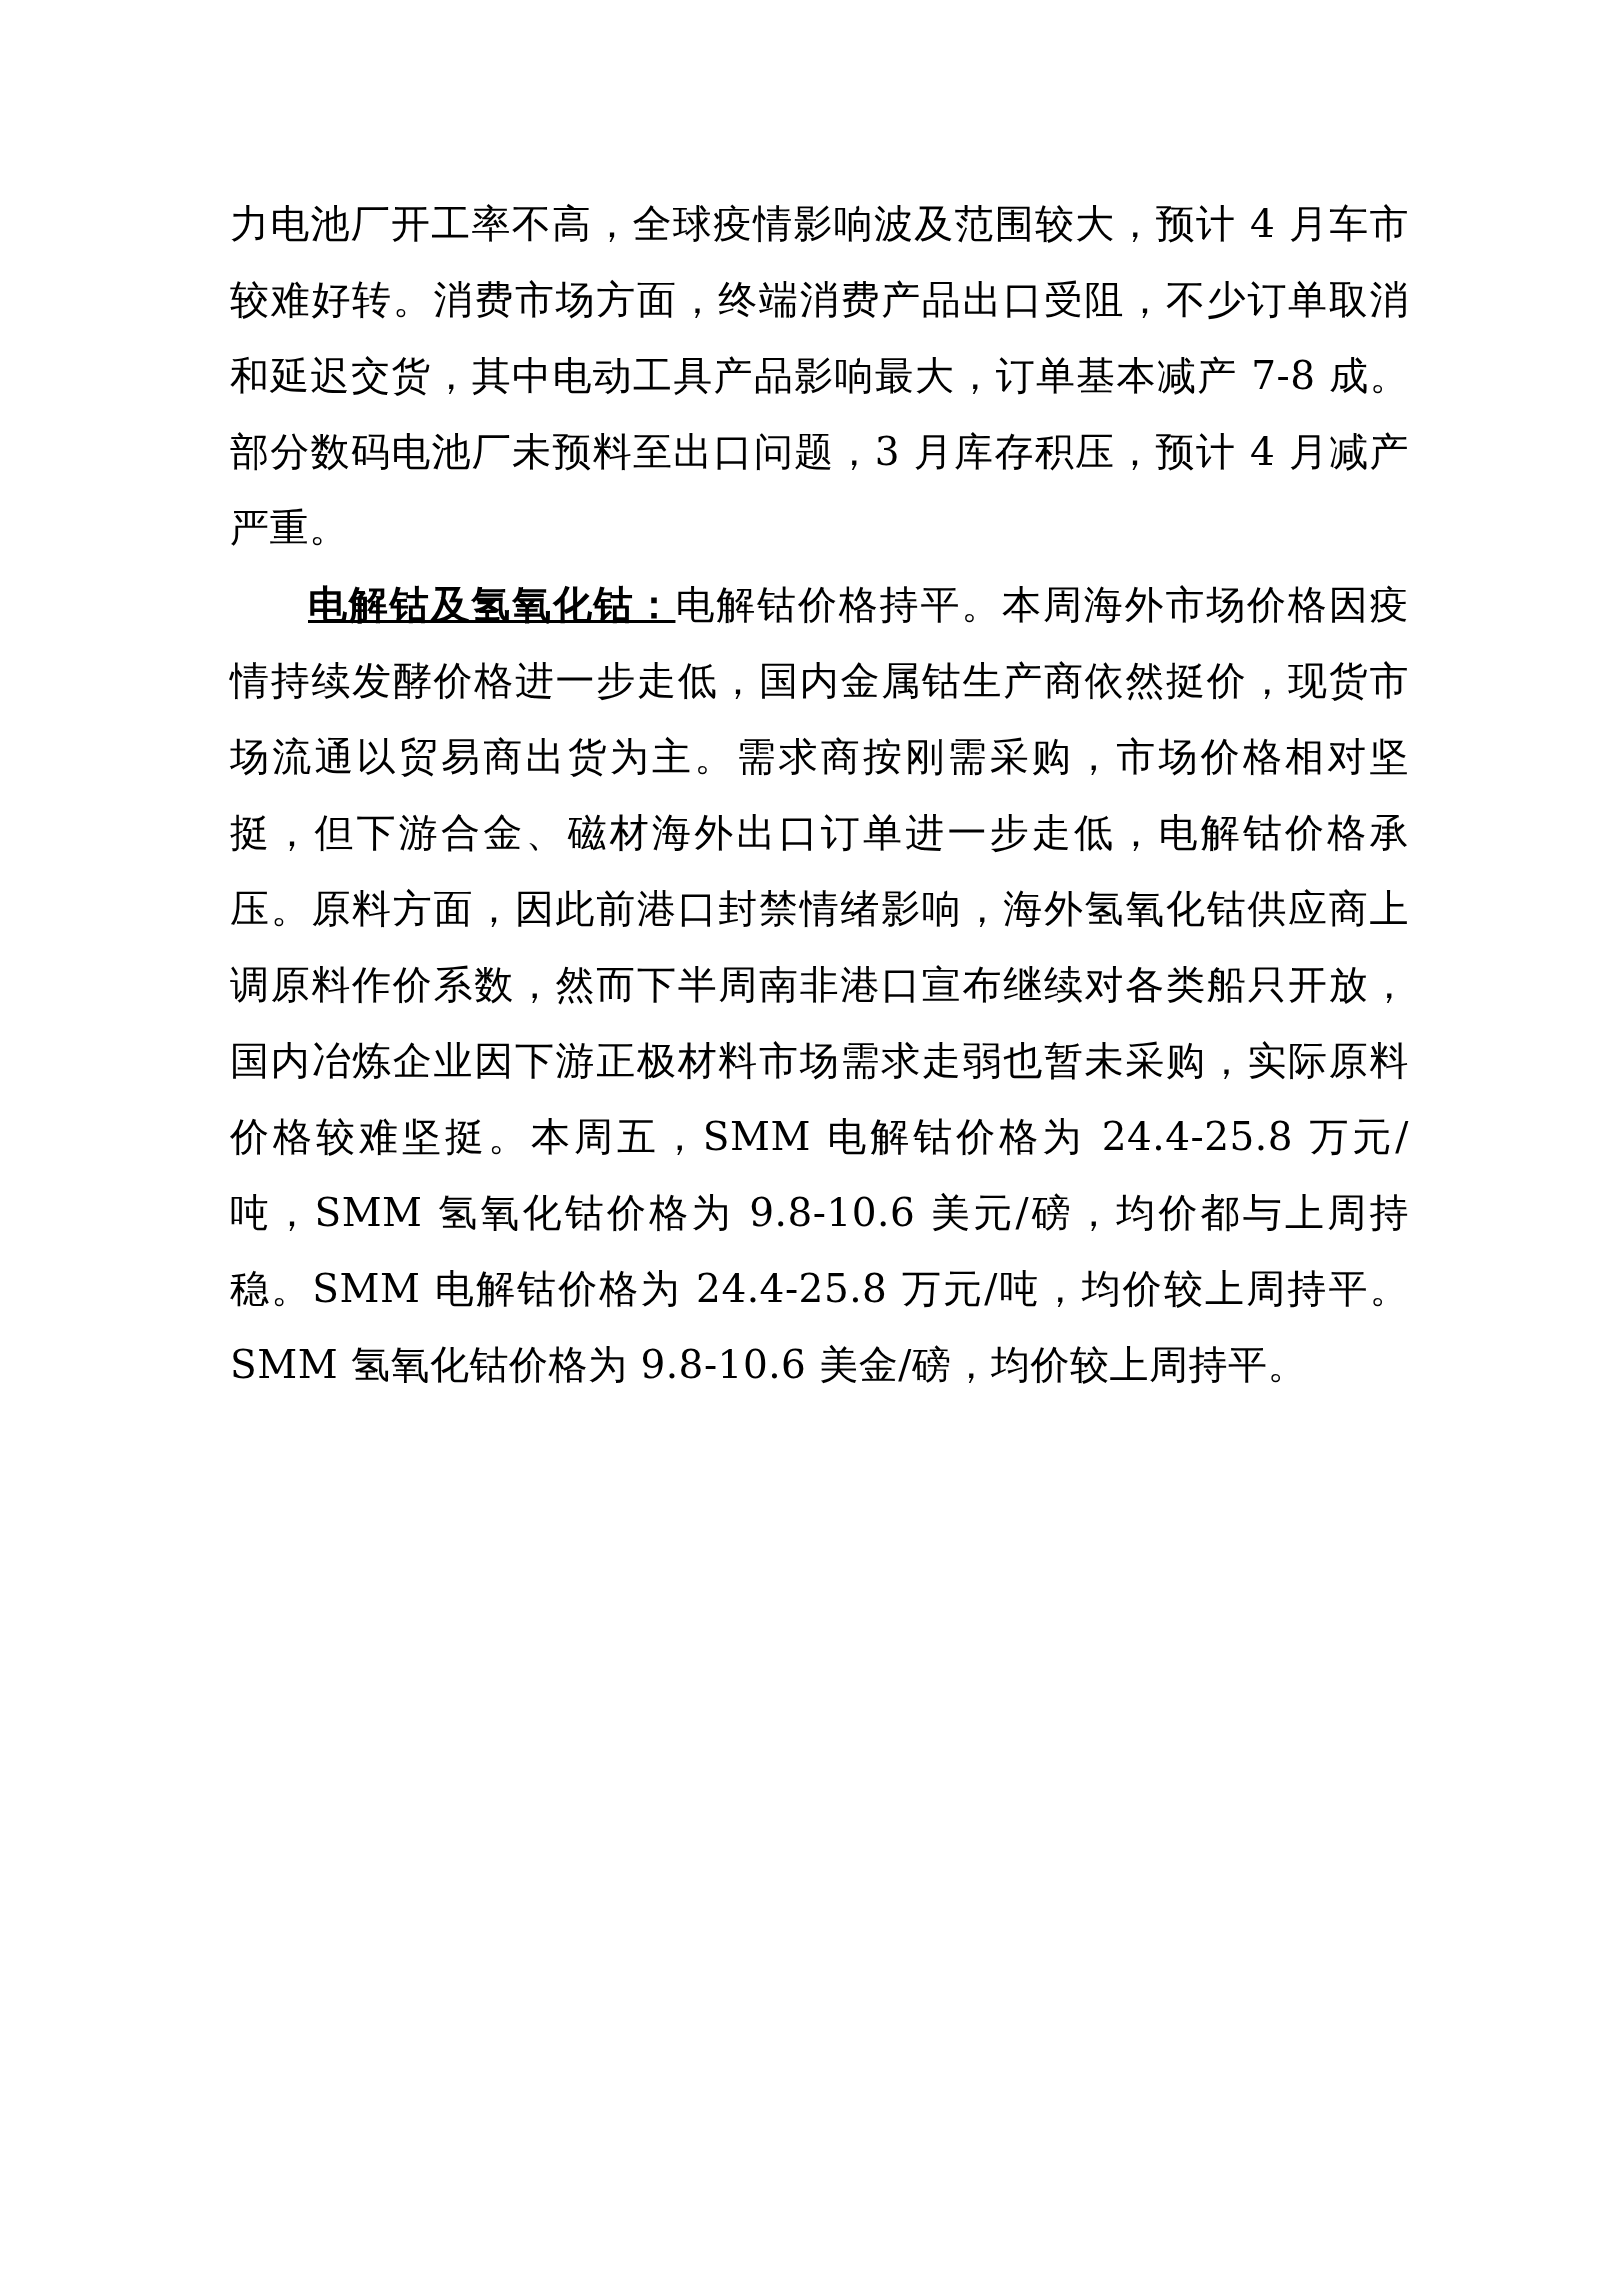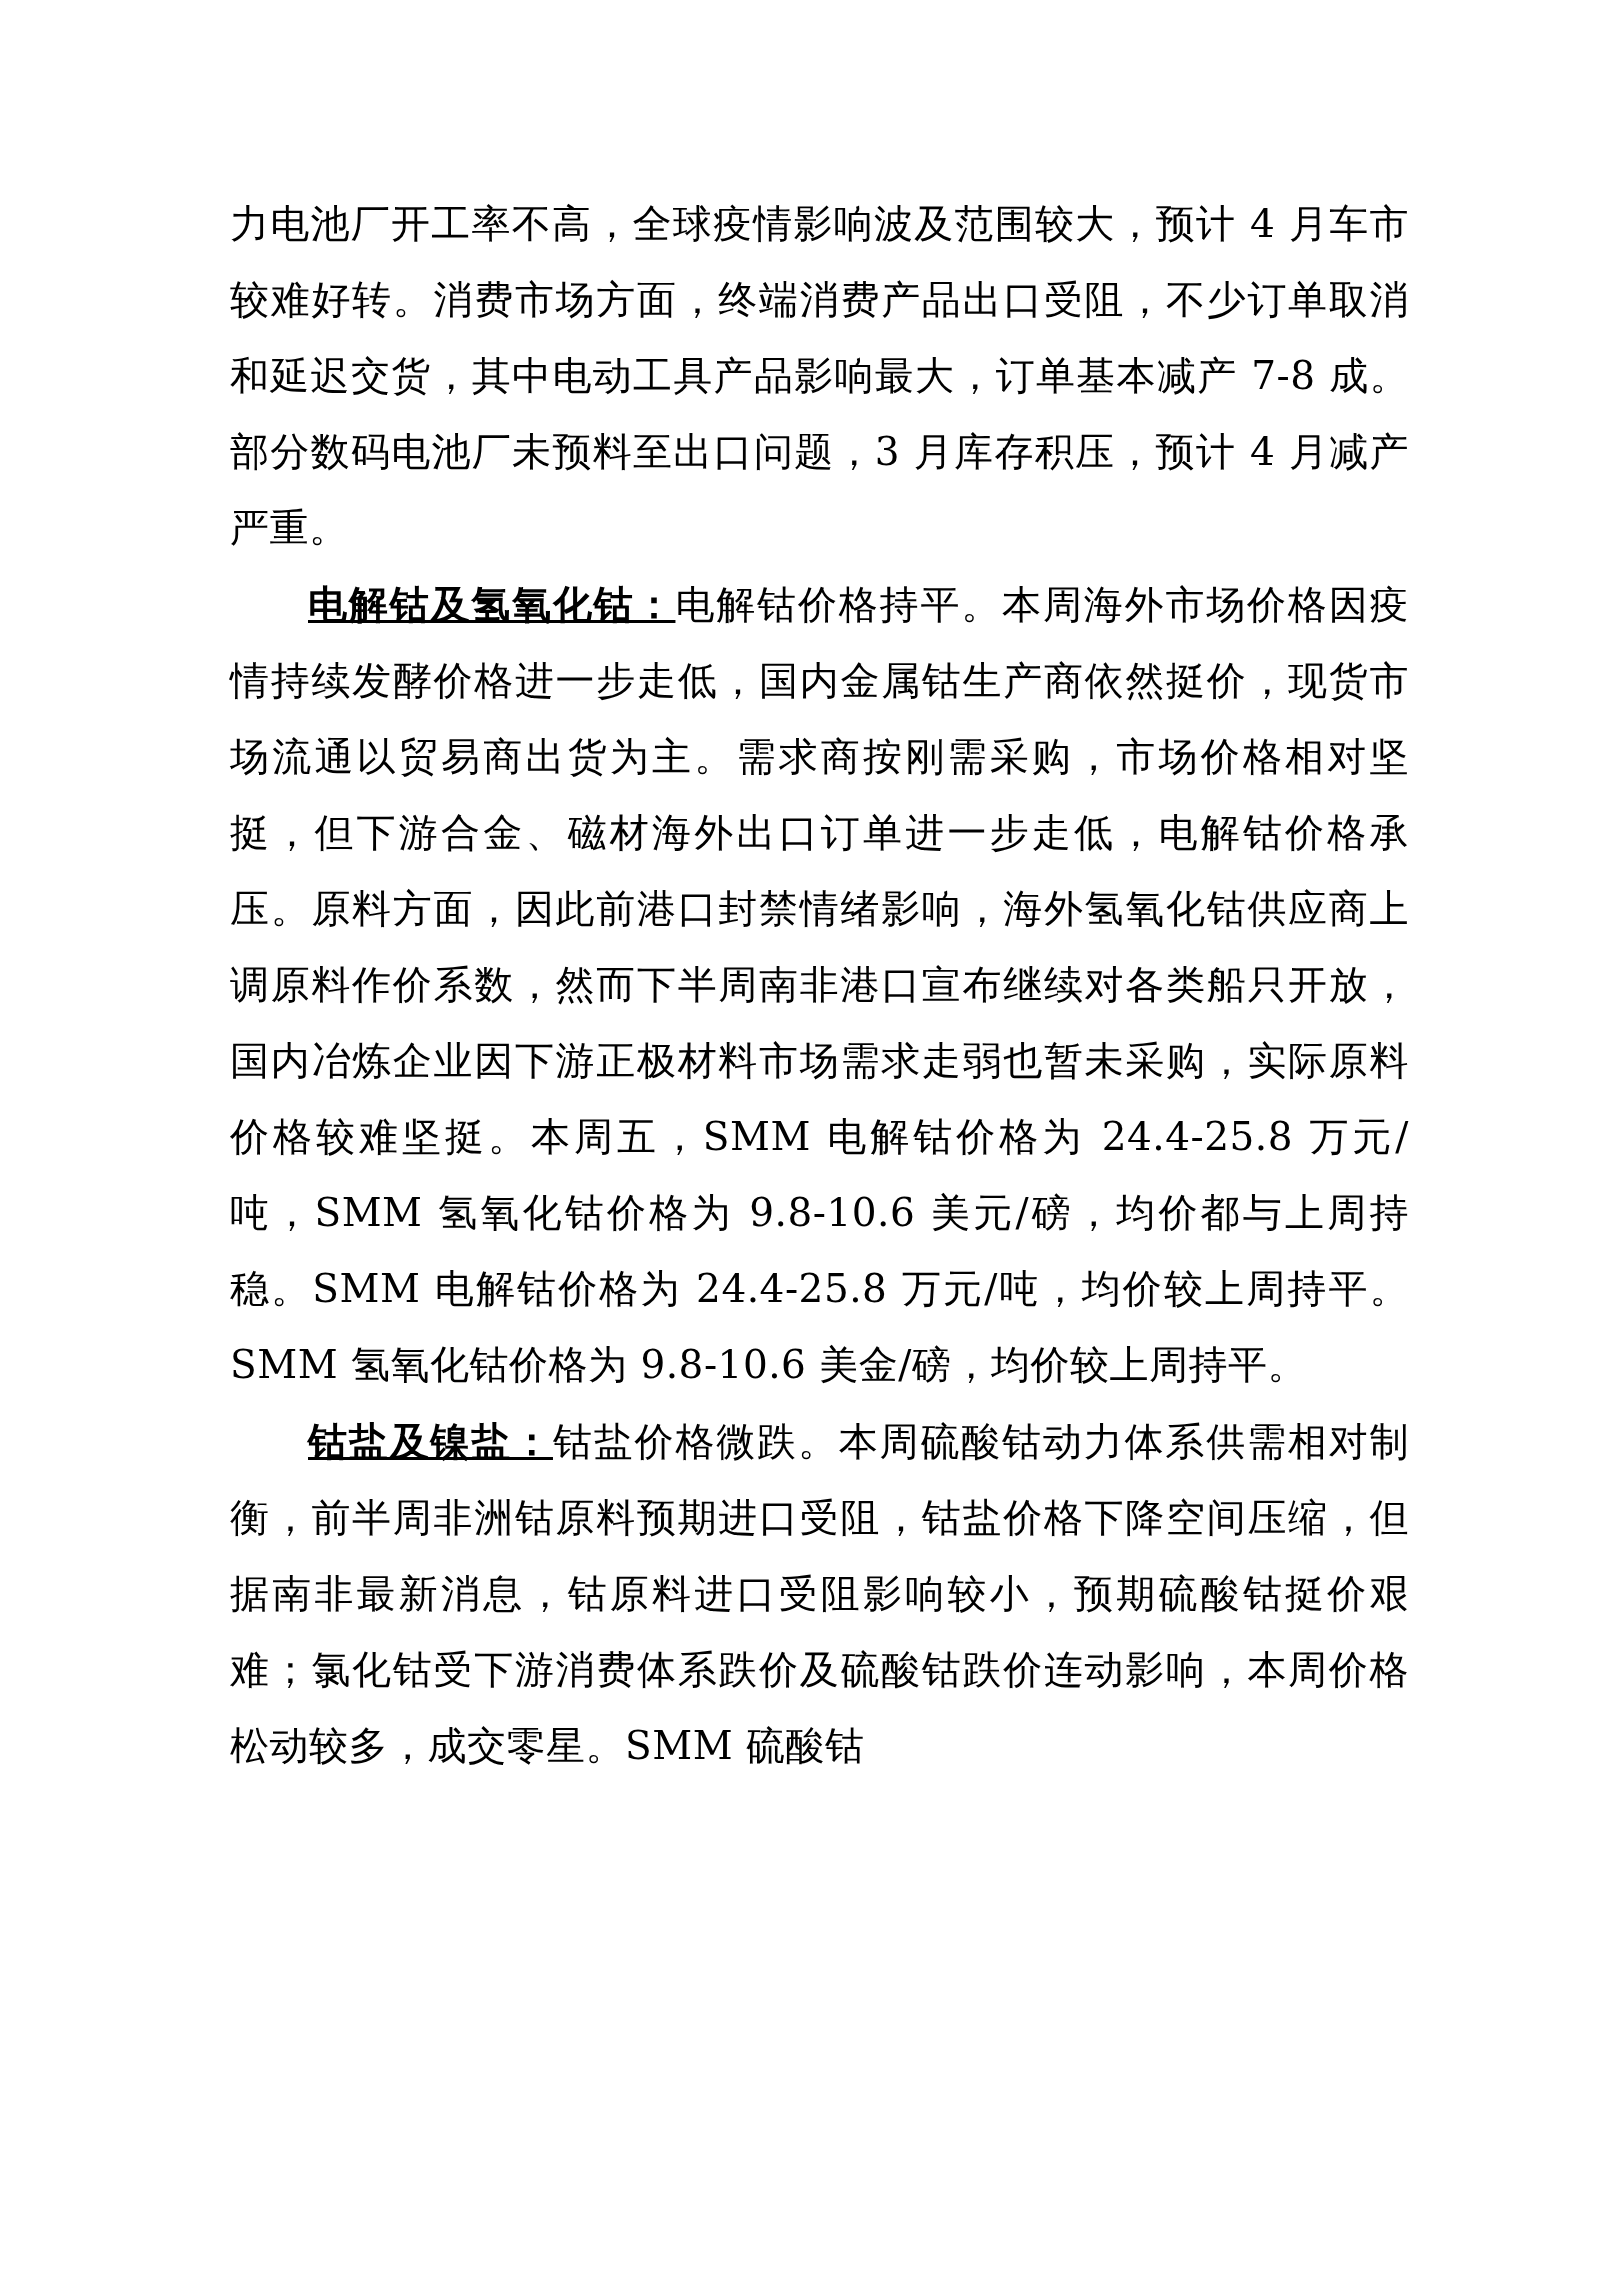--- a/index.html
+++ b/index.html
@@ -48,19 +48,16 @@
   <div class="doc-body">
 
     <p class="para">
       <span>力电池厂开工率不高，全球疫情影响波及范围较大，预计 4 月车市较难好转。消费市场方面，终端消费产品出口受阻，不少订单取消和延迟交货，其中电动工具产品影响最大，订单基本减产 7-8 成。部分数码电池厂未预料至出口问题，3 月库存积压，预计 4 月减产严重。</span>
     </p>
 
     <p class="para indent">
       <span class="lead">电解钴及氢氧化钴：</span><span>电解钴价格持平。本周海外市场价格因疫情持续发酵价格进一步走低，国内金属钴生产商依然挺价，现货市场流通以贸易商出货为主。需求商按刚需采购，市场价格相对坚挺，但下游合金、磁材海外出口订单进一步走低，电解钴价格承压。原料方面，因此前港口封禁情绪影响，海外氢氧化钴供应商上调原料作价系数，然而下半周南非港口宣布继续对各类船只开放，国内冶炼企业因下游正极材料市场需求走弱也暂未采购，实际原料价格较难坚挺。本周五，SMM 电解钴价格为 24.4-25.8 万元/吨，SMM 氢氧化钴价格为 9.8-10.6 美元/磅，均价都与上周持稳。SMM 电解钴价格为 24.4-25.8 万元/吨，均价较上周持平。SMM 氢氧化钴价格为 9.8-10.6 美金/磅，均价较上周持平。</span>
     </p>
 
-    <p class="para indent">
-      <span class="lead">钴盐及镍盐：</span><span>钴盐价格微跌。本周硫酸钴动力体系供需相对制衡，前半周非洲钴原料预期进口受阻，钴盐价格下降空间压缩，但据南非最新消息，钴原料进口受阻影响较小，预期硫酸钴挺价艰难；氯化钴受下游消费体系跌价及硫酸钴跌价连动影响，本周价格松动较多，成交零星。SMM 硫酸钴</span>
-    </p>
 
   </div>
 </div>
 
 
 </body></html>

